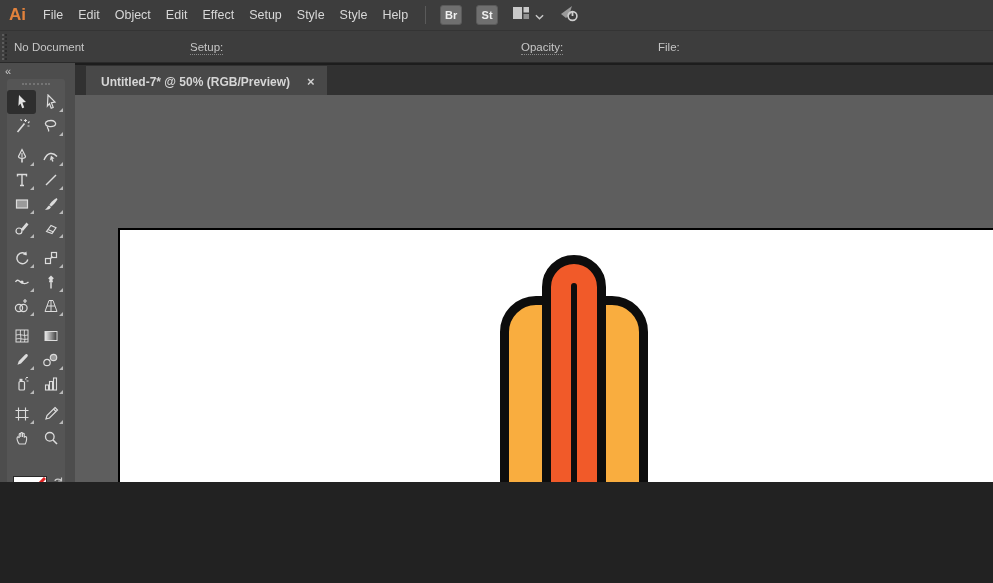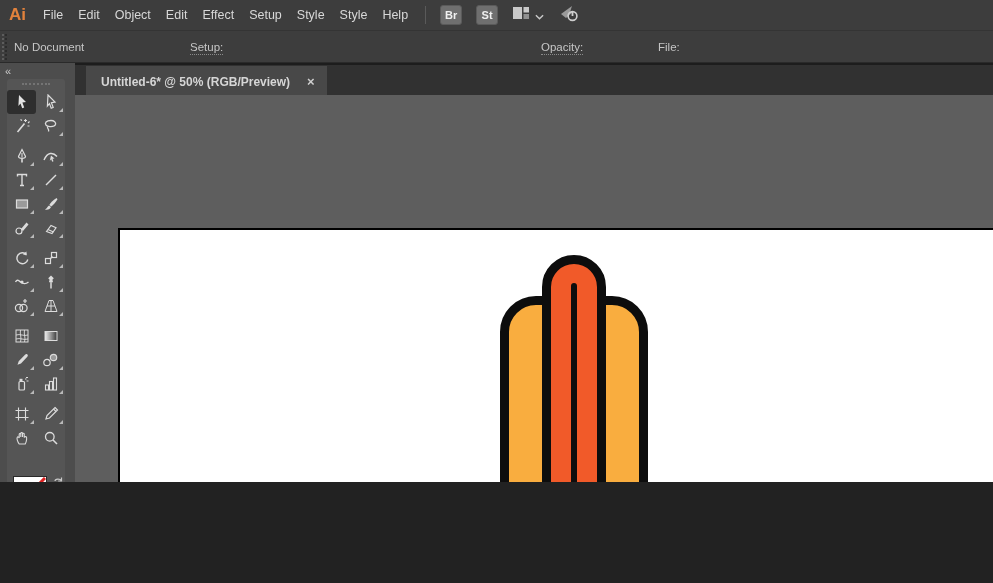--- a/index.html
+++ b/index.html
@@ -191,21 +191,21 @@
     <div class="white-dd" style="left:429px; width:84px;">
       <div class="dot" style="margin:0 8px 0 9px;"></div>
       <span>3 pt. Round</span>
     </div>
     <div class="chev-box" style="left:514px; top:36px; height:22px; background:#464646; border:1px solid #2B2B2B; width:18px;">
       <svg width="9" height="6" viewBox="0 0 10 6">
           <path d="M1 1 L5 5 L9 1" fill="none" stroke="#C9C9C9" stroke-width="1.6"></path>
         </svg>
     </div>
 
-    <span class="cb-label dotted" style="left:541px;">Opacity:</span>
+    <span class="cb-label dotted" style="left:521px;">Opacity:</span>
     <div class="dark-field" style="left:584px; width:48px;">100%</div>
     <div class="chev-box" style="left:633px; top:36px; height:21px;">
       <svg width="6" height="9" viewBox="0 0 6 10">
           <path d="M1 1 L5 5 L1 9" fill="none" stroke="#C9C9C9" stroke-width="1.6"></path>
         </svg>
     </div>
 
     <span class="cb-label" style="left:658px;">File:</span>
     <div class="swatch" style="left:698px; background:#EDEDED;"></div>
     <div class="chev-box" style="left:724px;">
@@ -231,21 +231,21 @@
       <span class="chev">
         <svg width="9" height="6" viewBox="0 0 10 6">
             <path d="M1 1 L5 5 L9 1" fill="none" stroke="#C9C9C9" stroke-width="1.6"></path>
           </svg>
       </span>
     </div>
   </div>
 
   <div class="tabstrip">
     <div class="doc-tab">
-      <span class="title">Untitled-6* @ 50% (RGB/Preview)</span>
+      <span class="title">Untitled-7* @ 50% (RGB/Preview)</span>
       <span class="close">×</span>
     </div>
   </div>
 
   <aside class="leftpanel">
     <span class="collapse">«</span>
     <div class="toolpanel">
       <div class="grip"></div>
       <div class="tool-grid">
 

